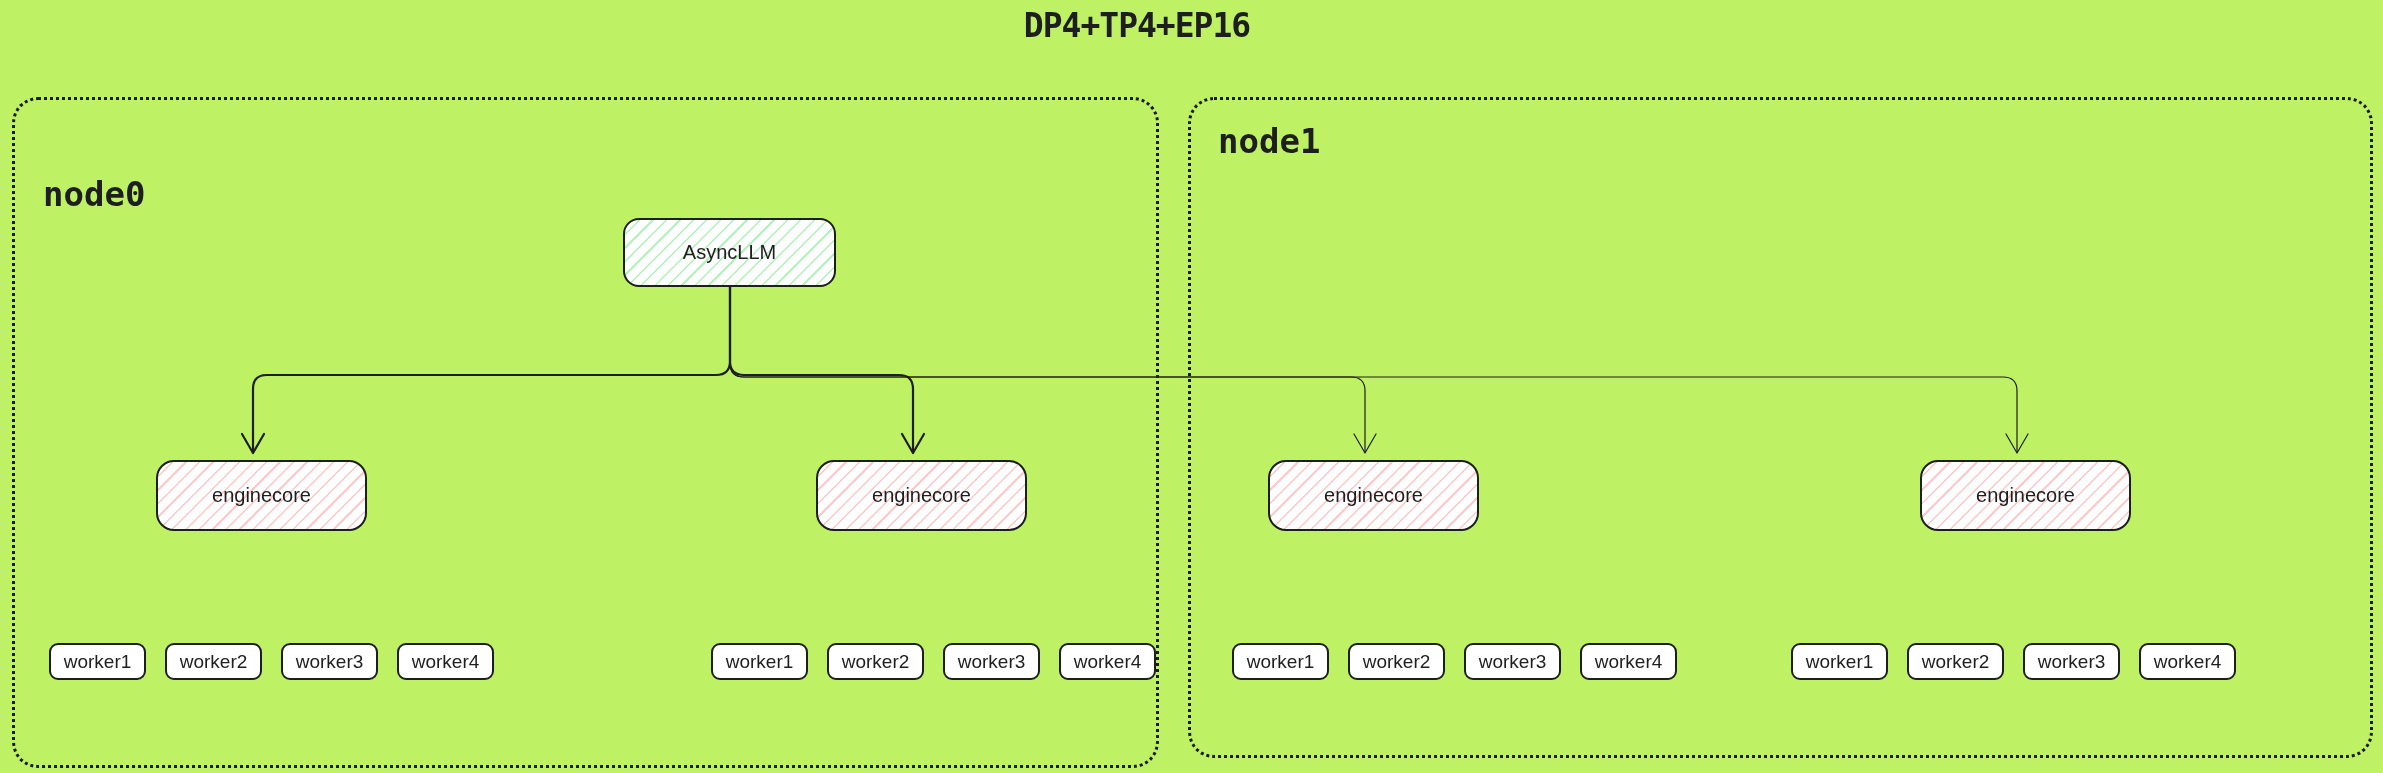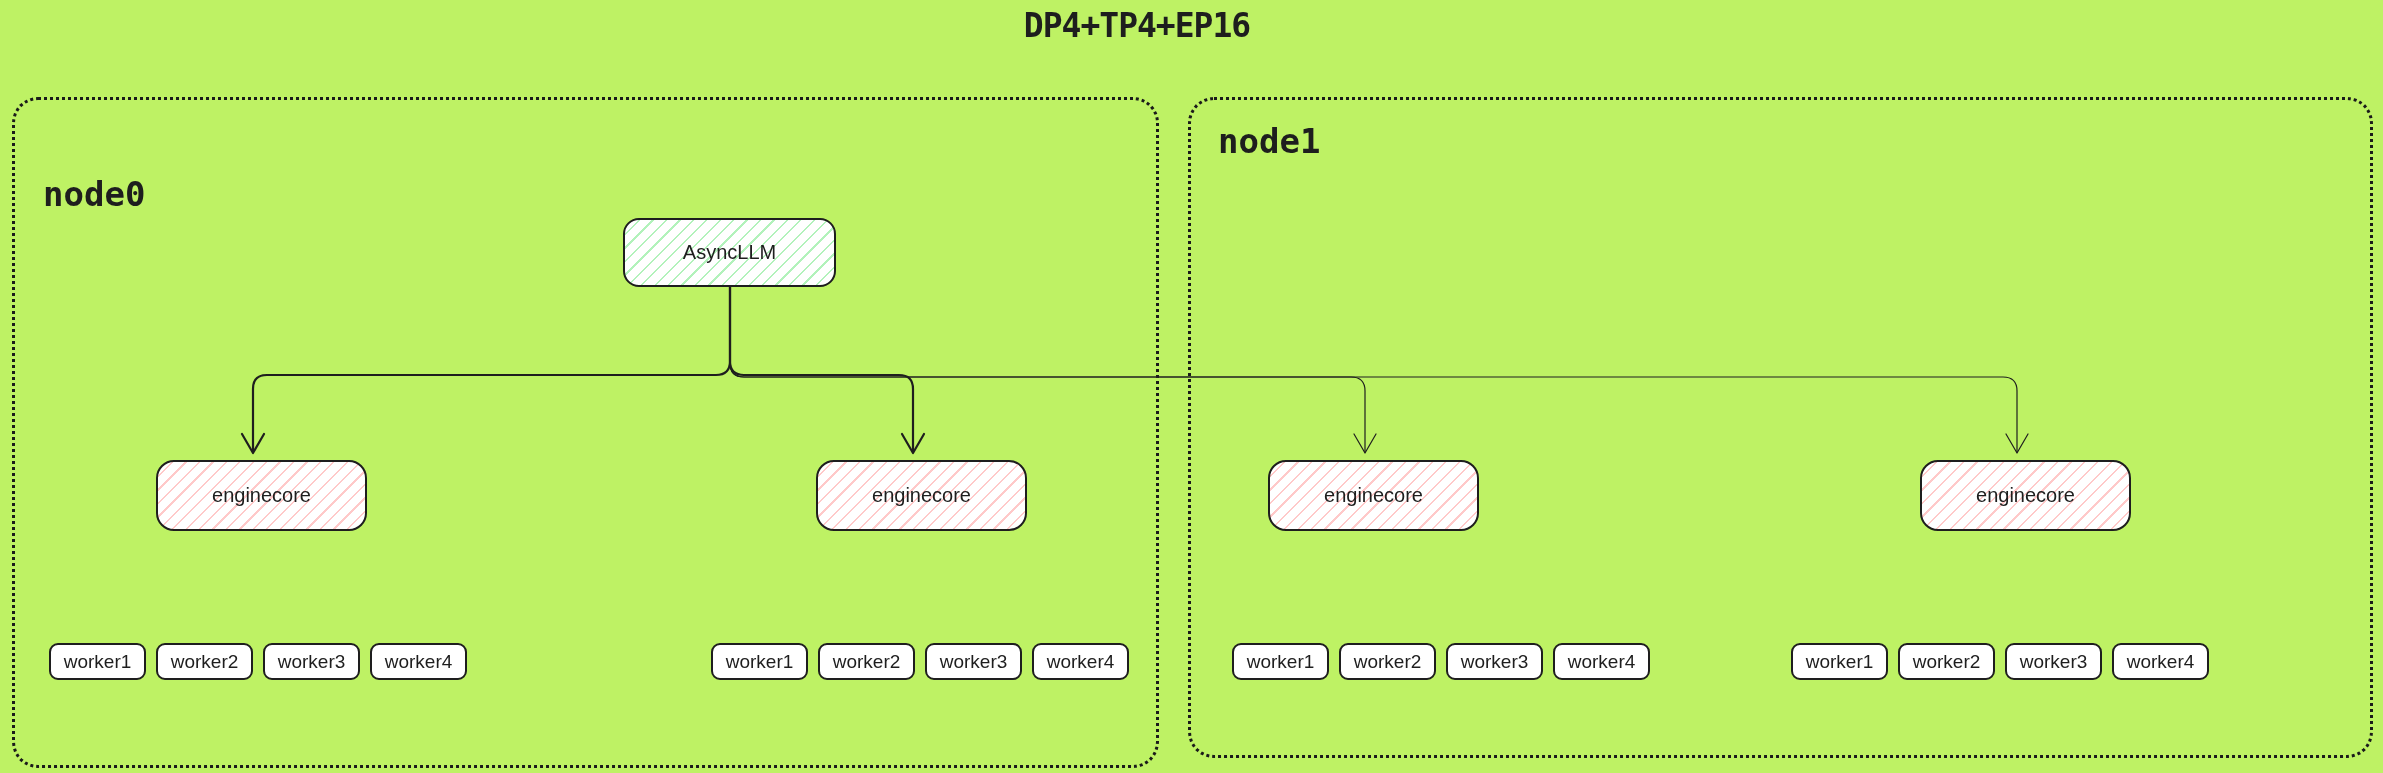--- a/index.html
+++ b/index.html
@@ -33,21 +33,21 @@
   }
   .hatch-red{
     background-image:repeating-linear-gradient(135deg,#ffc9c9 0 1.6px,transparent 1.6px 9.5px);
     background-color:#ffffff;
   }
   .enginecore{width:211px;height:71px;border-radius:18px;top:460px;margin-left:8px;}
   #ec-0-0{left:148px;}
   #ec-0-1{left:808px;}
   #ec-1-0{left:1260px;}
   #ec-1-1{left:1912px;}
-  .worker-group{position:absolute;top:643px;display:flex;gap:10px;padding-left:15px;}
+  .worker-group{position:absolute;top:643px;display:flex;gap:19px;padding-left:15px;}
   #wg-0-0{left:34px;}
   #wg-0-1{left:696px;}
   #wg-1-0{left:1217px;}
   #wg-1-1{left:1776px;}
   .worker{
     box-sizing:border-box;width:97px;height:37px;border:2px solid #1e1e1e;border-radius:9px;
     display:flex;align-items:center;justify-content:center;font-size:19px;background:#ffffff;
     white-space:nowrap;
   }
   #arrows{position:absolute;left:0;top:0;width:2383px;height:773px;pointer-events:none;z-index:3;}

